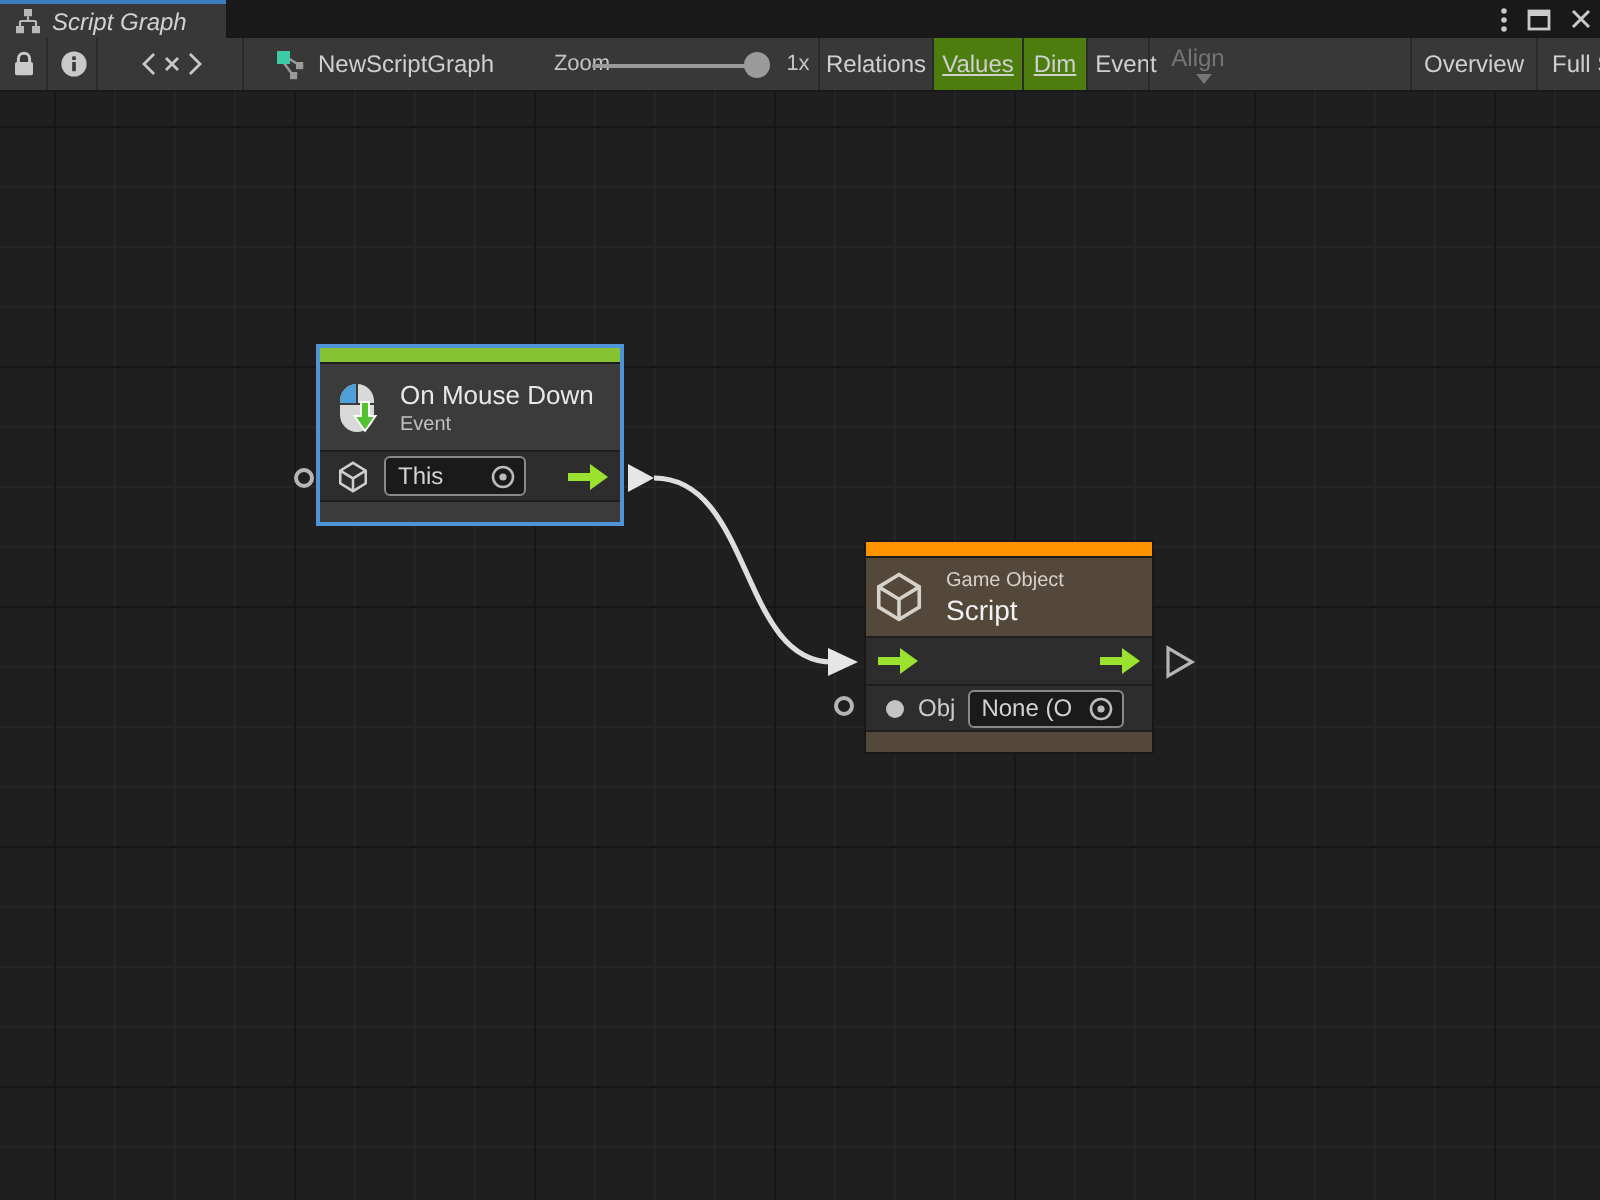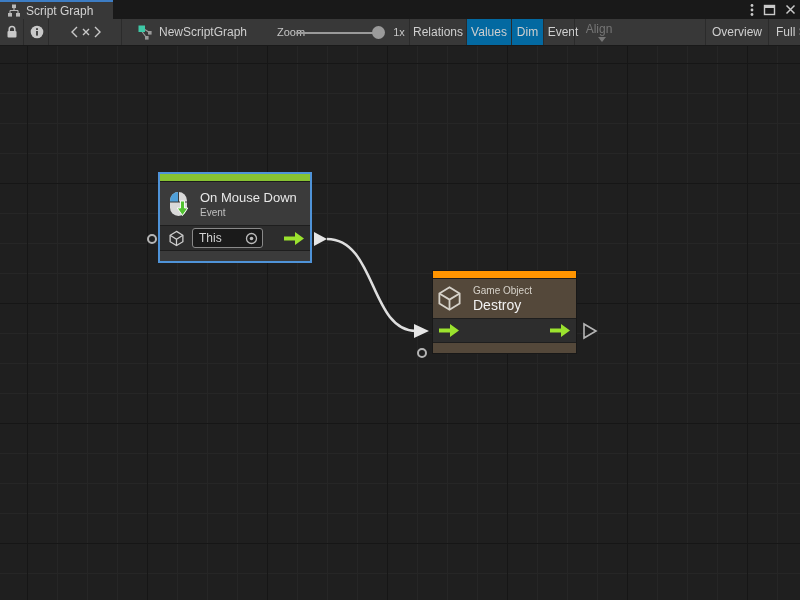--- a/index.html
+++ b/index.html
@@ -1,33 +1,33 @@
 <!DOCTYPE html>
 <html><head>
 <meta charset="utf-8">
 <style>
   html,body{margin:0;padding:0;background:#111;}
   *{box-sizing:border-box;font-family:"Liberation Sans",sans-serif;-webkit-font-smoothing:antialiased;}
   .window{position:relative;width:800px;height:600px;background:#191919;overflow:hidden;}
 
   
-  .tabbar{position:relative;height:19px;background:#191919;}
+  .tabbar{position:relative;height:19px;background:#191919;font-style:italic;}
   .tab{position:absolute;left:0;top:0;height:19px;width:113px;background:#383838;
        border-top:2px solid #3d7dc4;display:flex;align-items:center;padding-left:7px;gap:5px;}
   .tab-label{font-size:12px;color:#d2d2d2;white-space:nowrap;}
   .winctrl{position:absolute;top:0;height:19px;display:flex;align-items:center;gap:9px;right:4px;}
   .winctrl svg{display:block;}
 
   
   .toolbar{position:relative;height:27px;background:#383838;border-bottom:1px solid #191919;overflow:hidden;}
   .tb{position:absolute;top:0;height:26px;display:flex;align-items:center;justify-content:center;color:#cfcfcf;font-size:12px;}
   .tb-btn{cursor:default;}
   .tb-sep-r{border-right:1px solid #2b2b2b;}
   .tb-sep-l{border-left:1px solid #2b2b2b;}
-  .toggle.active{background:#0369a1;}
+  .toggle.active{background:#4d7c0f;text-decoration:underline;}
   .toggle.disabled{color:#757575;}
   .chev{width:0;height:0;border-left:4px solid transparent;border-right:4px solid transparent;
         border-top:5px solid #757575;margin-left:6px;margin-top:1px;}
   .zoom-label{color:#c5c5c5;font-size:11px;}
   .zoom-track{position:absolute;top:13px;left:296px;width:82px;height:2px;background:#9a9a9a;border-radius:1px;}
   .zoom-handle{position:absolute;top:7px;left:372px;width:13px;height:13px;border-radius:50%;background:#9a9a9a;}
 
   
   .canvas{position:absolute;left:0;top:46px;width:800px;height:554px;background-color:#1f1f1f;
     background-image:
@@ -199,28 +199,39 @@
 
     <div class="node node2">
       <div class="accent"></div>
       <div class="hdr">
         <svg width="27" height="27" viewBox="0 0 24 24">
           <polygon points="12,2 21,7.5 21,16.5 12,22 3,16.5 3,7.5" fill="none" stroke="#d6d2ca" stroke-width="1.6"></polygon>
           <path d="M3,7.5 L12,13 L21,7.5 M12,13 V22" fill="none" stroke="#d6d2ca" stroke-width="1.6"></path>
         </svg>
         <div class="hdr-text" style="margin-left:10px;">
           <span class="category">Game Object</span>
-          <span class="title">Destroy</span>
+          <span class="title">Script</span>
         </div>
       </div>
       <div class="body-row flow-row">
         <svg class="arrow-green" width="20" height="13" viewBox="0 0 20 13">
           <polygon points="0,4.5 11,4.5 11,0 20,6.5 11,13 11,8.5 0,8.5" fill="#9be22e"></polygon>
         </svg>
         <svg class="arrow-green" width="20" height="13" viewBox="0 0 20 13">
           <polygon points="0,4.5 11,4.5 11,0 20,6.5 11,13 11,8.5 0,8.5" fill="#9be22e"></polygon>
         </svg>
       </div>
+      <div class="body-row obj-row">
+        <span class="dot-filled"></span>
+        <span class="obj-label">Obj</span>
+        <div class="field" style="width:78px;height:19px;">
+          <span class="fv">None (O</span>
+          <svg width="13" height="13" viewBox="0 0 13 13">
+            <circle cx="6.5" cy="6.5" r="5" fill="none" stroke="#bbbbbb" stroke-width="1.3"></circle>
+            <circle cx="6.5" cy="6.5" r="1.8" fill="#bbbbbb"></circle>
+          </svg>
+        </div>
+      </div>
       <div class="footer"></div>
     </div>
 
   </div>
 </div>
 
 </body></html>

